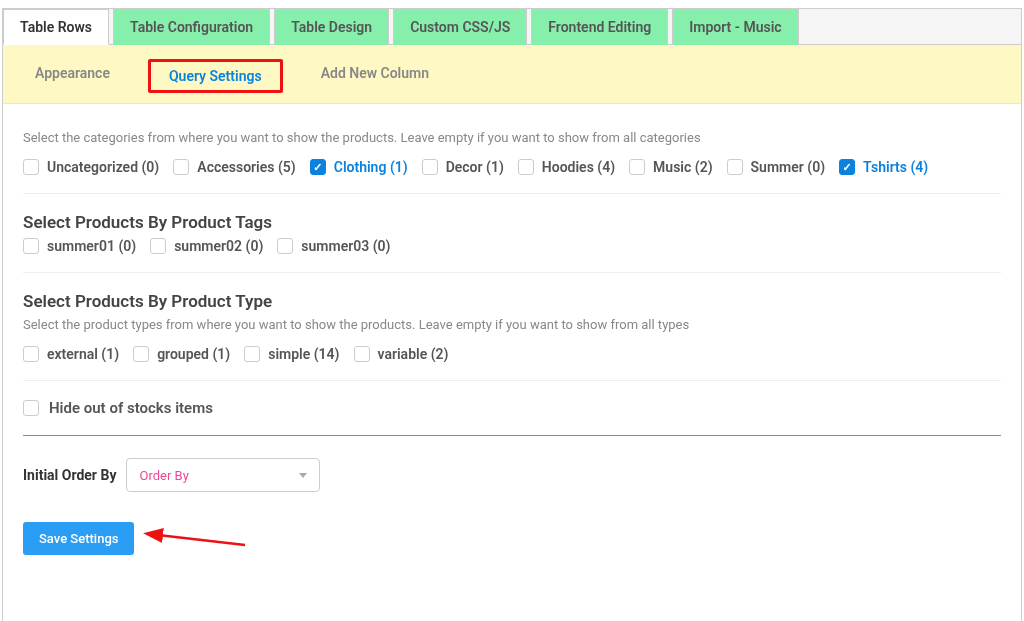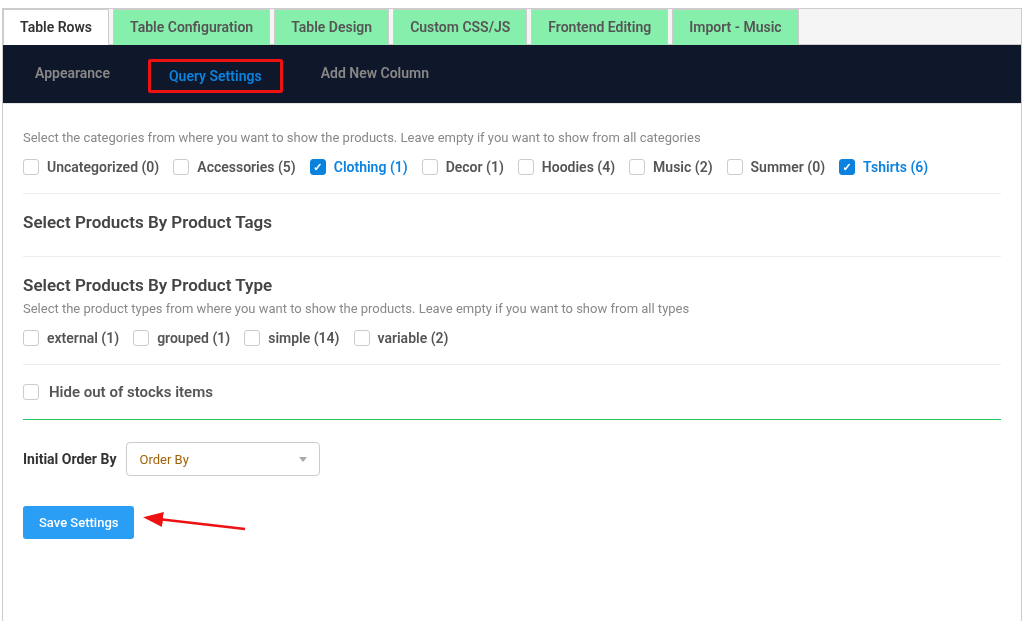--- a/index.html
+++ b/index.html
@@ -1,37 +1,37 @@
 <!DOCTYPE html>
 <html><head>
   <meta charset="utf-8">
   <style>
     * { margin:0; padding:0; box-sizing:border-box; font-family:-apple-system,BlinkMacSystemFont,"Segoe UI",Roboto,Arial,sans-serif; }
     body { background:#fff; width:1024px; height:621px; overflow:hidden; position:relative; }
     .container { border:1px solid #ccc; width:1020px; height:620px; margin:8px auto; background:#fff; }
     .primary-tabs { display:flex; border-bottom:1px solid #ccc; background:#f5f5f5; }
     .primary-tab { padding:9px 16px; font-size:14px; font-weight:600; color:#555; background:#86efac; border:1px solid #ccc; border-bottom:none; margin-right:4px; margin-bottom:-1px; cursor:pointer; }
     .primary-tab.active { background:#fff; border-bottom:1px solid #fff; color:#333; }
-    .sub-tabs-wrap { background:#0f172a; border-bottom:1px solid #e5e5e5; padding:14px 0 10px 22px; display:flex; gap:28px; }
+    .sub-tabs-wrap { background:#fef9c3; border-bottom:1px solid #e5e5e5; padding:14px 0 10px 22px; display:flex; gap:28px; }
     .sub-tab { font-size:14px; font-weight:600; color:#888; padding:6px 10px; cursor:pointer; position:relative; }
     .sub-tab.active { color:#0c82df; border:3px solid #e11; border-radius:2px; padding:6px 18px; }
     .content { padding:26px 20px 0 20px; }
     .section { border-bottom:1px solid #eee; padding-bottom:18px; margin-bottom:18px; }
     .section-title { font-size:17px; font-weight:600; color:#444; margin-bottom:6px; }
     .section-desc { font-size:13px; color:#888; margin-bottom:14px; }
     .check-row { display:flex; flex-wrap:wrap; gap:14px; }
     .check-item { display:flex; align-items:center; gap:8px; font-size:14px; font-weight:600; color:#555; cursor:pointer; }
     .check-item.checked { color:#0c82df; }
     .checkbox { width:16px; height:16px; border:1px solid #ccc; border-radius:3px; display:flex; align-items:center; justify-content:center; background:#fff; }
     .checkbox.checked { background:#0c82df; border-color:#0c82df; }
     .checkbox.checked::after { content:"✓"; color:#fff; font-size:11px; font-weight:bold; line-height:1; }
     .hide-row { display:flex; align-items:center; gap:10px; font-size:15px; font-weight:600; color:#555; border-bottom:1px solid #22c55e; padding-bottom:18px; margin-bottom:22px; }
     .orderby-row { display:flex; align-items:center; gap:10px; margin-bottom:30px; }
     .orderby-label { font-size:14px; font-weight:700; color:#333; }
-    .select-box { width:194px; height:34px; border:1px solid #ccc; border-radius:4px; background:#fff; padding:0 12px; display:flex; align-items:center; justify-content:space-between; font-size:13px; color:#a16207; cursor:pointer; }
+    .select-box { width:194px; height:34px; border:1px solid #ccc; border-radius:4px; background:#fff; padding:0 12px; display:flex; align-items:center; justify-content:space-between; font-size:13px; color:#ec4899; cursor:pointer; }
     .chevron { width:0; height:0; border-left:4px solid transparent; border-right:4px solid transparent; border-top:5px solid #aaa; }
     .save-row { display:flex; align-items:center; gap:16px; }
     .save-btn { background:#2a9df4; color:#fff; border:none; padding:9px 16px; font-size:13px; font-weight:500; border-radius:3px; cursor:pointer; }
     .arrow { position:relative; width:100px; height:20px; }
     .arrow svg { overflow:visible; }
   </style>
 </head>
 <body>
 
 <div class="container">
@@ -79,27 +79,41 @@
           <div class="check-item">
             <span class="checkbox"></span>
             <span>Music (2)</span>
           </div>
           <div class="check-item">
             <span class="checkbox"></span>
             <span>Summer (0)</span>
           </div>
           <div class="check-item checked">
             <span class="checkbox checked"></span>
-            <span>Tshirts (6)</span>
+            <span>Tshirts (4)</span>
           </div>
         </div>
     </div>
 
     <div class="section">
       <div class="section-title">Select Products By Product Tags</div>
+      <div class="check-row" id="tag-items">
+          <div class="check-item">
+            <span class="checkbox"></span>
+            <span>summer01 (0)</span>
+          </div>
+          <div class="check-item">
+            <span class="checkbox"></span>
+            <span>summer02 (0)</span>
+          </div>
+          <div class="check-item">
+            <span class="checkbox"></span>
+            <span>summer03 (0)</span>
+          </div>
+        </div>
     </div>
 
     <div class="section">
       <div class="section-title">Select Products By Product Type</div>
       <div class="section-desc">Select the product types from where you want to show the products. Leave empty if you want to show from all types</div>
       <div class="check-row" id="type-items">
           <div class="check-item">
             <span class="checkbox"></span>
             <span>external (1)</span>
           </div>

